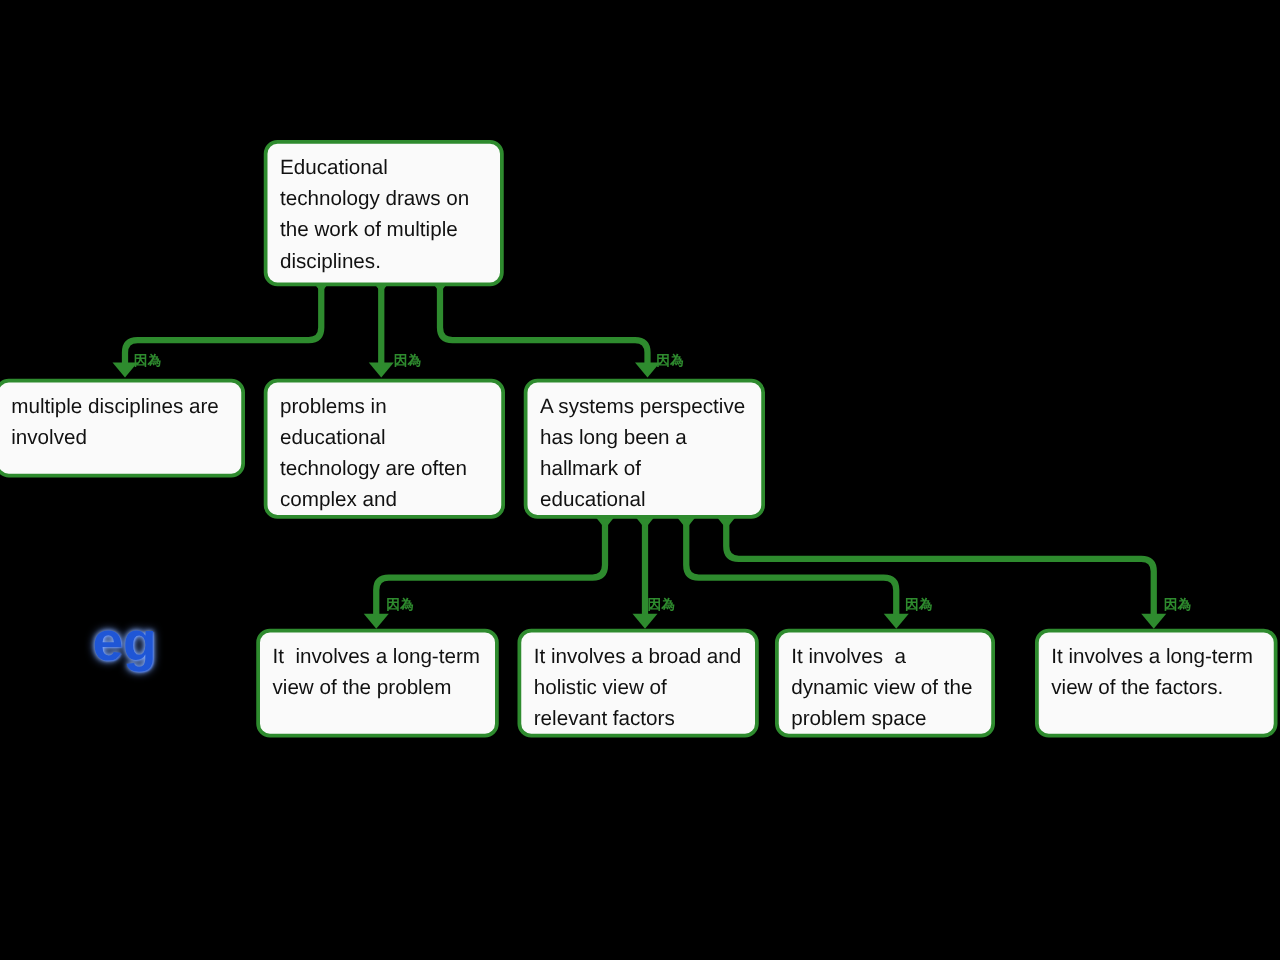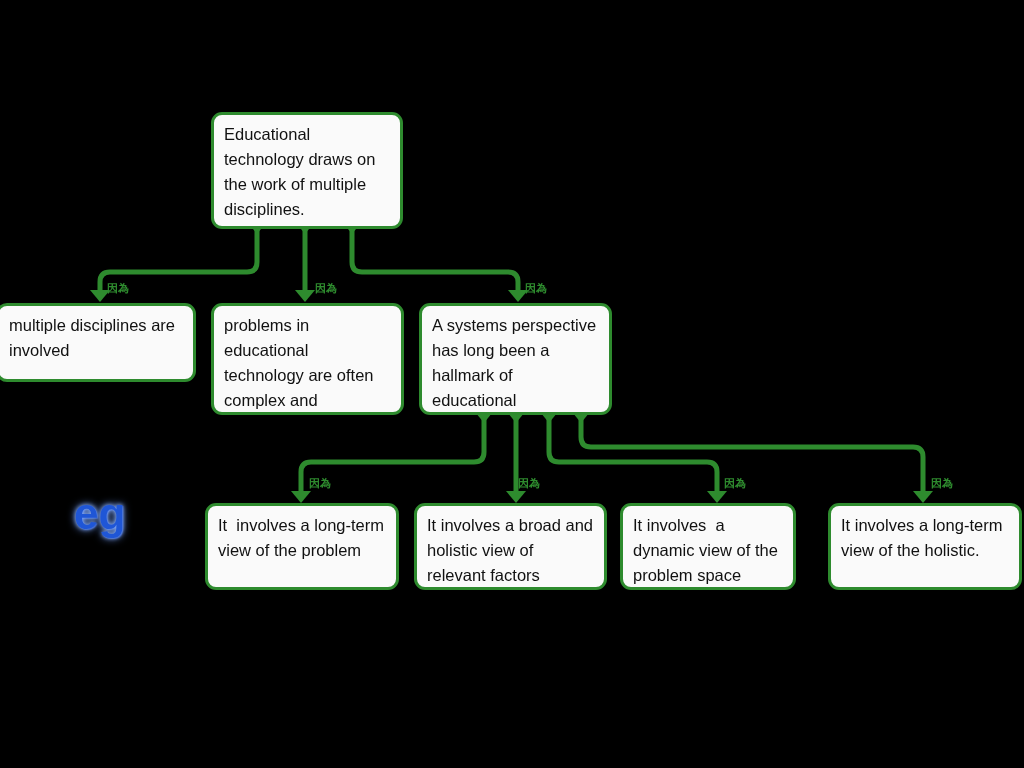--- a/index.html
+++ b/index.html
@@ -115,21 +115,21 @@
   <div class="node" style="left:211px; top:303px; width:193px; height:112px;">problems in educational technology are often complex and challenging</div>
 
   <div class="node" style="left:419px; top:303px; width:193px; height:112px;">A systems perspective has long been a hallmark of educational technology</div>
 
   <div class="node" style="left:414px; top:503px; width:193px; height:87px;">It involves a broad and holistic view of relevant factors</div>
 
   <div class="node" style="left:205px; top:503px; width:194px; height:87px;">It  involves a long-term view of the problem</div>
 
   <div class="node" style="left:620px; top:503px; width:176px; height:87px;">It involves  a dynamic view of the problem space</div>
 
-  <div class="node" style="left:828px; top:503px; width:194px; height:87px;">It involves a long-term view of the holistic.</div>
+  <div class="node" style="left:828px; top:503px; width:194px; height:87px;">It involves a long-term view of the factors.</div>
 
   <span class="edge-label" style="left:59px; top:283px;">因為</span>
   <span class="edge-label" style="left:267px; top:283px;">因為</span>
   <span class="edge-label" style="left:477px; top:283px;">因為</span>
   <span class="edge-label" style="left:261px; top:478px;">因為</span>
   <span class="edge-label" style="left:470px; top:478px;">因為</span>
   <span class="edge-label" style="left:676px; top:478px;">因為</span>
   <span class="edge-label" style="left:883px; top:478px;">因為</span>
 
   <div id="eg-text">eg</div>

